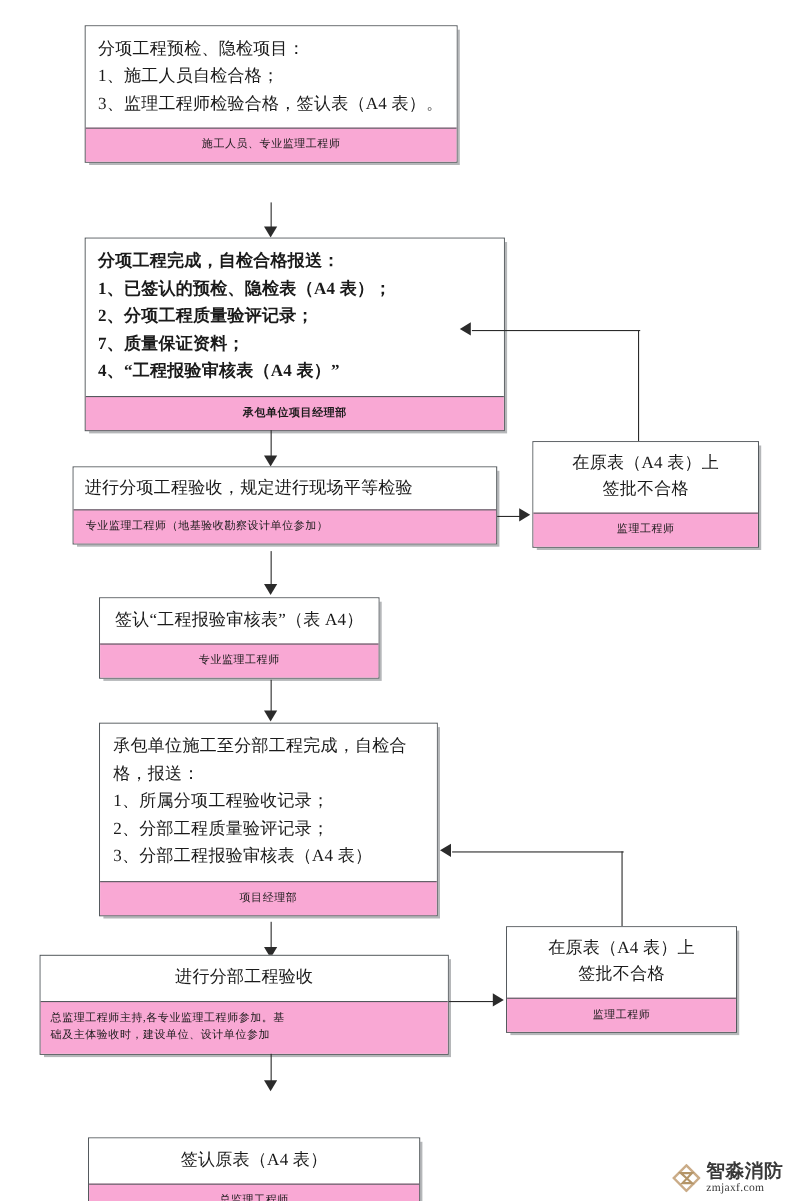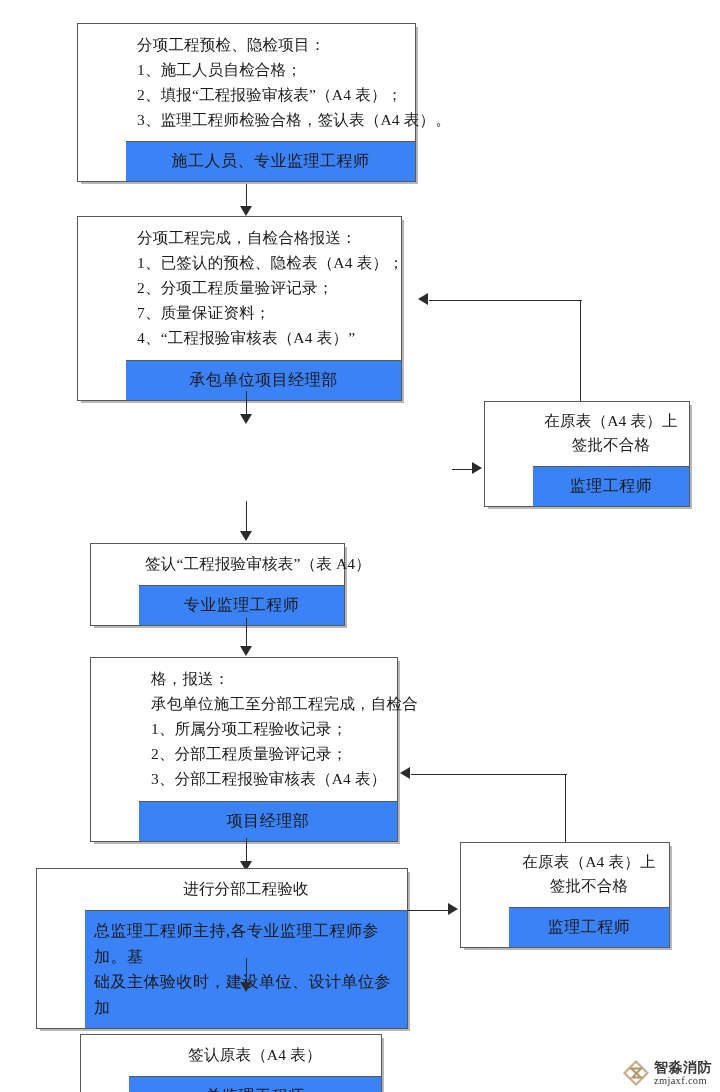--- a/index.html
+++ b/index.html
@@ -15,36 +15,35 @@
     overflow:hidden;
   }
 
   
   .node{
     position:absolute;
     box-sizing:border-box;
     border:1.6px solid #555a5e;
     background:#ffffff;
     box-shadow:3px 3px 0 -1px rgba(120,124,128,.55);
-    padding-left:48px;
   }
   .node .body{
     box-sizing:border-box;
     padding:8px 11px 9px 11px;
     background:#ffffff;
     font-size:15.5px;
     line-height:1.62;
     letter-spacing:.2px;
   }
   .node .role{
     box-sizing:border-box;
     border-top:1.6px solid #555a5e;
-    background:#3b82f6;
+    background:#f9a8d4;
     text-align:center;
-    font-size:16px;
+    font-size:10px;
     line-height:1.5;
     padding:7px 6px 8px 6px;
     letter-spacing:.5px;
   }
   .node .body.center{ text-align:center; }
   .node .body .ln{ white-space:nowrap; }
 
   
   .vline{
     position:absolute;
@@ -92,63 +91,68 @@
     width:26px;height:26px;
     position:relative;
     flex:0 0 auto;
   }
   #watermark .mark svg{display:block;}
   #watermark .wtext{
     display:flex;flex-direction:column;justify-content:center;line-height:1;
   }
   #watermark .wtitle{
     font-family:"DejaVu Sans","Liberation Sans",sans-serif;
-    font-size:14px;font-weight:bold;color:#2e2e2e;letter-spacing:.5px;
+    font-size:17px;font-weight:bold;color:#2e2e2e;letter-spacing:.5px;
   }
   #watermark .wurl{
     font-family:Liberation Serif, serif;
     font-size:10.5px;color:#2e2e2e;letter-spacing:.3px;margin-top:2px;
   }
 </style>
 </head>
 <body>
 
 <div id="canvas">
 
   <div class="node" style="left:77px; top:23px; width:339px;">
     <div class="body">
       <div class="ln">分项工程预检、隐检项目：</div>
       <div class="ln">1、施工人员自检合格；</div>
-      <div class="ln">2、填报“工程报验审核表”（A4 表）；</div>
       <div class="ln">3、监理工程师检验合格，签认表（A4 表）。</div>
     </div>
     <div class="role">施工人员、专业监理工程师</div>
   </div>
 
   <div class="vline" style="left:246px; top:184px; height:26px;"></div>
   <div class="arrow-down" style="left:240px; top:206px;"></div>
 
-  <div class="node" style="left:77px; top:216px; width:325px;">
+  <div class="node" style="left:77px; top:216px; width:382px;font-weight:bold;">
     <div class="body">
       <div class="ln">分项工程完成，自检合格报送：</div>
       <div class="ln">1、已签认的预检、隐检表（A4 表）；</div>
       <div class="ln">2、分项工程质量验评记录；</div>
       <div class="ln">7、质量保证资料；</div>
       <div class="ln">4、“工程报验审核表（A4 表）”</div>
     </div>
     <div class="role">承包单位项目经理部</div>
   </div>
 
   <div class="vline" style="left:246px; top:391px; height:27px;"></div>
   <div class="arrow-down" style="left:240px; top:414px;"></div>
 
   <div class="vline" style="left:580px; top:300px; height:101px;"></div>
   <div class="hline" style="left:429px; top:300px; width:153px;"></div>
   <div class="arrow-left" style="left:418px; top:293px;"></div>
 
+  <div class="node" style="left:66px; top:424px; width:386px;">
+    <div class="body center" style="padding:6px 10px 7px 10px;">
+      <div class="ln" style="text-align:left;">进行分项工程验收，规定进行现场平等检验</div>
+    </div>
+    <div class="role" style="text-align:left; padding-left:11px;">专业监理工程师（地基验收勘察设计单位参加）</div>
+  </div>
 
   <div class="hline" style="left:452px; top:469px; width:22px;"></div>
   <div class="arrow-right" style="left:472px; top:462px;"></div>
 
   <div class="node" style="left:484px; top:401px; width:206px;">
     <div class="body center" style="padding:7px 6px 8px 6px; line-height:1.58;">
       <div class="ln">在原表（A4 表）上</div>
       <div class="ln">签批不合格</div>
     </div>
     <div class="role">监理工程师</div>
@@ -162,22 +166,22 @@
       <div class="ln">签认“工程报验审核表”（表 A4）</div>
     </div>
     <div class="role">专业监理工程师</div>
   </div>
 
   <div class="vline" style="left:246px; top:618px; height:32px;"></div>
   <div class="arrow-down" style="left:240px; top:646px;"></div>
 
   <div class="node" style="left:90px; top:657px; width:308px;">
     <div class="body" style="padding:8px 10px 9px 12px;">
+      <div class="ln">承包单位施工至分部工程完成，自检合</div>
       <div class="ln">格，报送：</div>
-      <div class="ln">承包单位施工至分部工程完成，自检合</div>
       <div class="ln">1、所属分项工程验收记录；</div>
       <div class="ln">2、分部工程质量验评记录；</div>
       <div class="ln">3、分部工程报验审核表（A4 表）</div>
     </div>
     <div class="role">项目经理部</div>
   </div>
 
   <div class="vline" style="left:565px; top:774px; height:68px;"></div>
   <div class="hline" style="left:411px; top:774px; width:156px;"></div>
   <div class="arrow-left" style="left:400px; top:767px;"></div>

